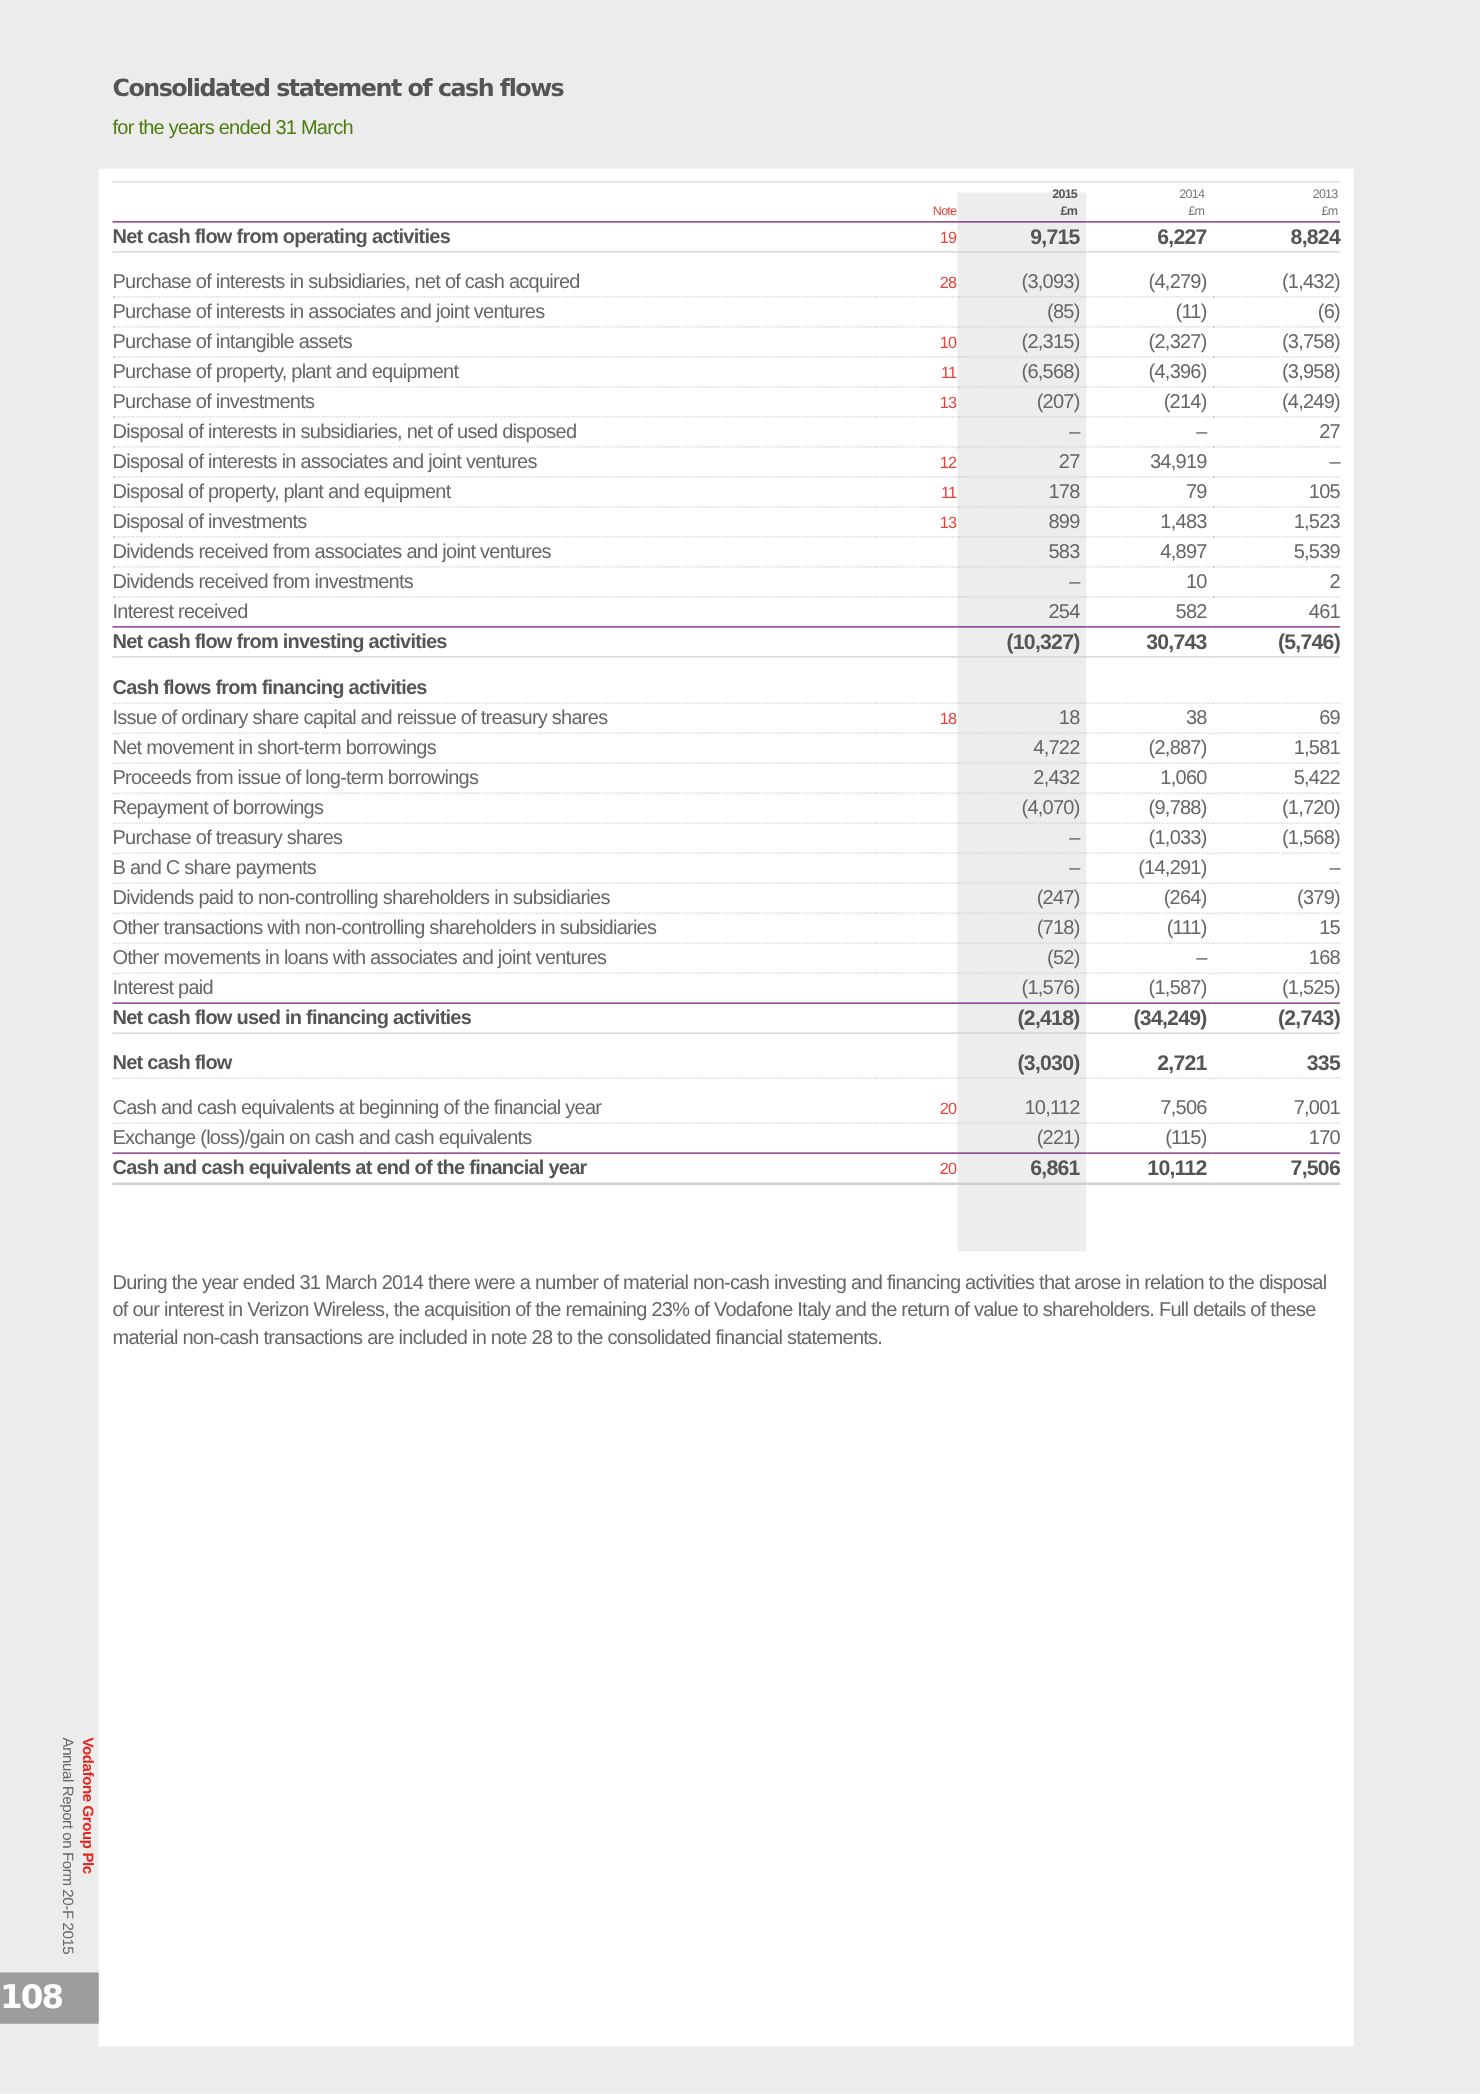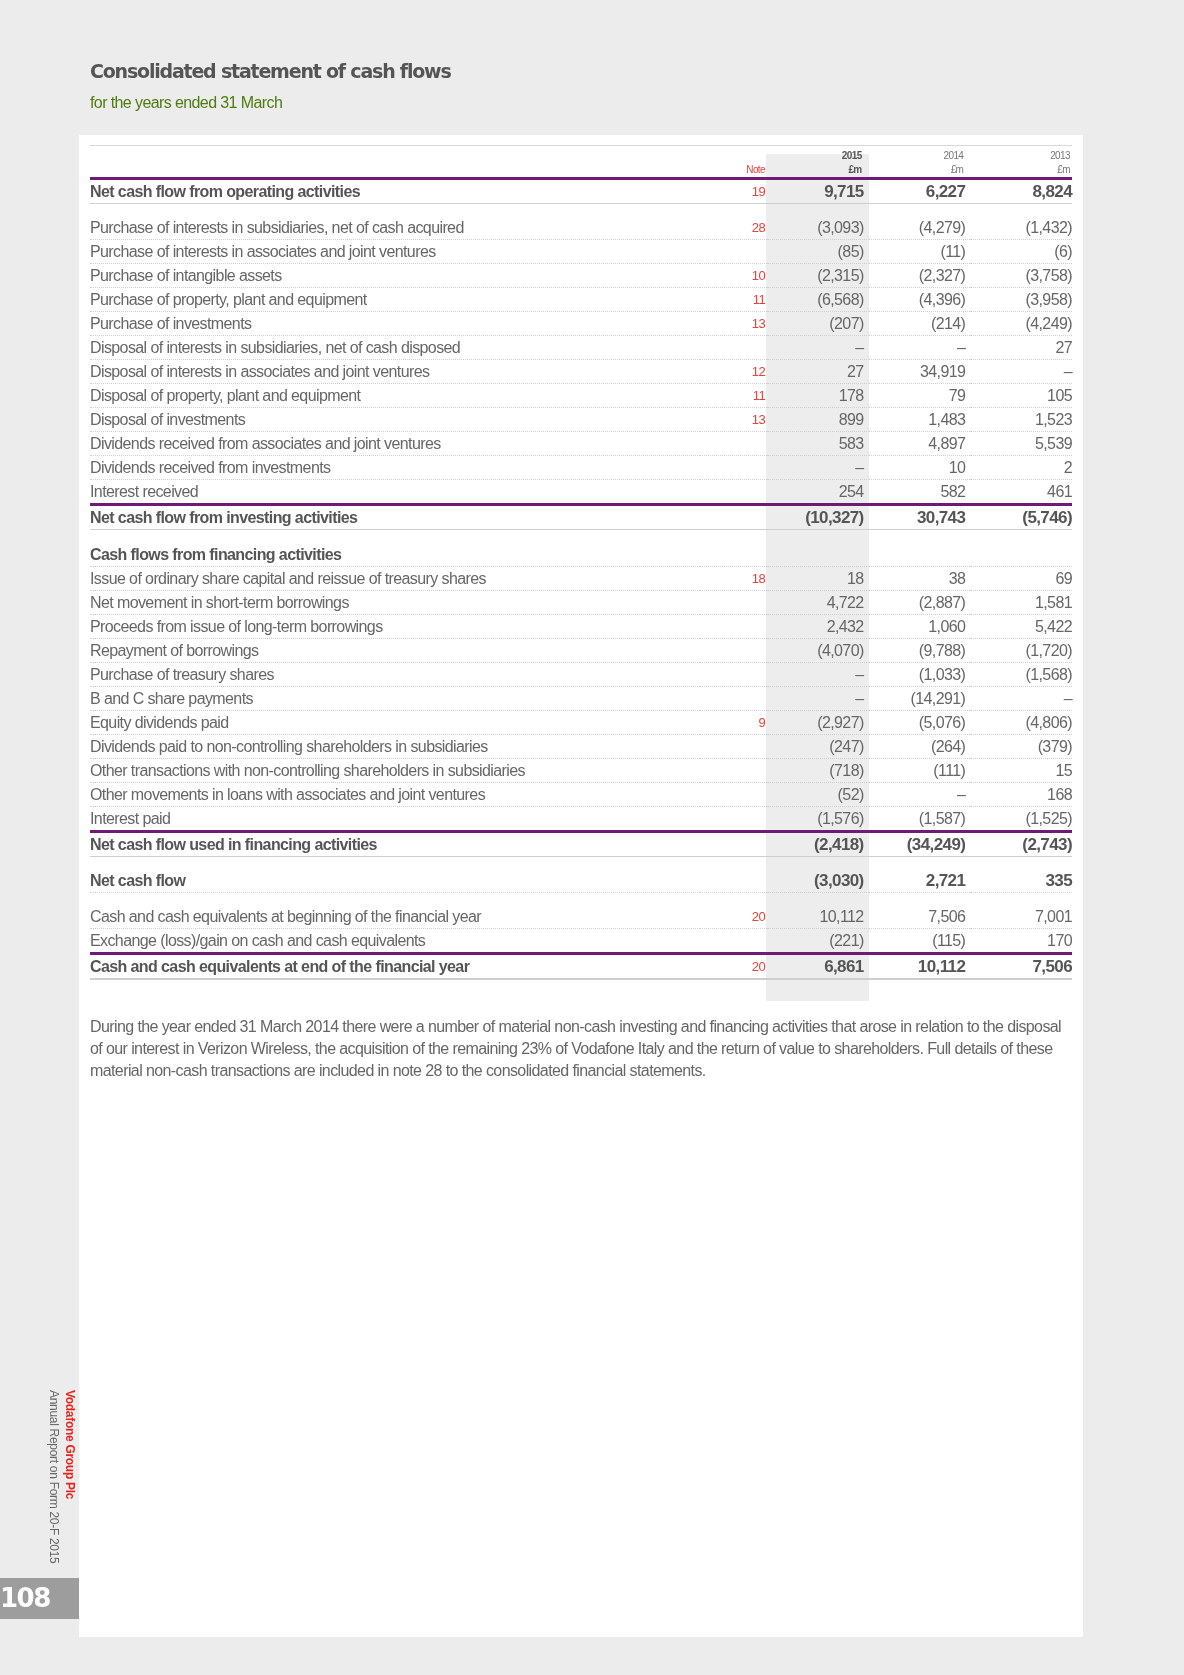--- a/index.html
+++ b/index.html
@@ -42,21 +42,21 @@
   }
   thead th.bold { font-weight:bold; color:#555; }
   thead th.note { color:#e8413a; }
   thead th.yr { padding-right:7px; }
   tr.row td { height:23px; border-bottom:1px dotted #cfcfcf; line-height:22px; }
   tr.row td.label { color:#666; white-space:nowrap; }
   tr.row td.note { color:#e8413a; font-size:13px; text-align:right; padding-right:2px; }
   tr.row td.val { text-align:right; padding-right:5px; color:#666; }
   tr.row td.val.last { padding-right:0; }
   tr.bold td.label, tr.bold td.val { font-weight:bold; color:#555; }
-  tr.total td { border-top:3px solid #701a75; border-bottom:1px solid #cfcfcf;margin-left:45px; }
+  tr.total td { border-top:1px solid #701a75; border-bottom:1px solid #cfcfcf;margin-left:45px; }
   tr.final td { border-bottom:2px solid #cfcfcf; }
   tr.big td.val { font-size:17px; }
   tr.heading td { height:24px; border-bottom:1px dotted #cfcfcf; vertical-align:bottom; }
   tr.spacer td { height:12px; border-bottom:none; }
   .footnote {
     position:absolute; left:90px; top:1016px; width:985px;
     font-size:16px; letter-spacing:-0.6px; line-height:22px; color:#666;
   }
   .side-text {
     position:absolute; left:38px; top:1390px; width:165px; height:40px;
@@ -152,21 +152,21 @@
         <td class="val last">(3,958)</td>
       </tr>
       <tr class="row ">
         <td class="label">Purchase of investments</td>
         <td class="note">13</td>
         <td class="val">(207)</td>
         <td class="val">(214)</td>
         <td class="val last">(4,249)</td>
       </tr>
       <tr class="row ">
-        <td class="label">Disposal of interests in subsidiaries, net of cash disposed</td>
+        <td class="label">Disposal of interests in subsidiaries, net of used disposed</td>
         <td class="note"></td>
         <td class="val">–</td>
         <td class="val">–</td>
         <td class="val last">27</td>
       </tr>
       <tr class="row ">
         <td class="label">Disposal of interests in associates and joint ventures</td>
         <td class="note">12</td>
         <td class="val">27</td>
         <td class="val">34,919</td>
@@ -260,27 +260,20 @@
         <td class="val last">(1,568)</td>
       </tr>
       <tr class="row ">
         <td class="label">B and C share payments</td>
         <td class="note"></td>
         <td class="val">–</td>
         <td class="val">(14,291)</td>
         <td class="val last">–</td>
       </tr>
       <tr class="row ">
-        <td class="label">Equity dividends paid</td>
-        <td class="note">9</td>
-        <td class="val">(2,927)</td>
-        <td class="val">(5,076)</td>
-        <td class="val last">(4,806)</td>
-      </tr>
-      <tr class="row ">
         <td class="label">Dividends paid to non-controlling shareholders in subsidiaries</td>
         <td class="note"></td>
         <td class="val">(247)</td>
         <td class="val">(264)</td>
         <td class="val last">(379)</td>
       </tr>
       <tr class="row ">
         <td class="label">Other transactions with non-controlling shareholders in subsidiaries</td>
         <td class="note"></td>
         <td class="val">(718)</td>

